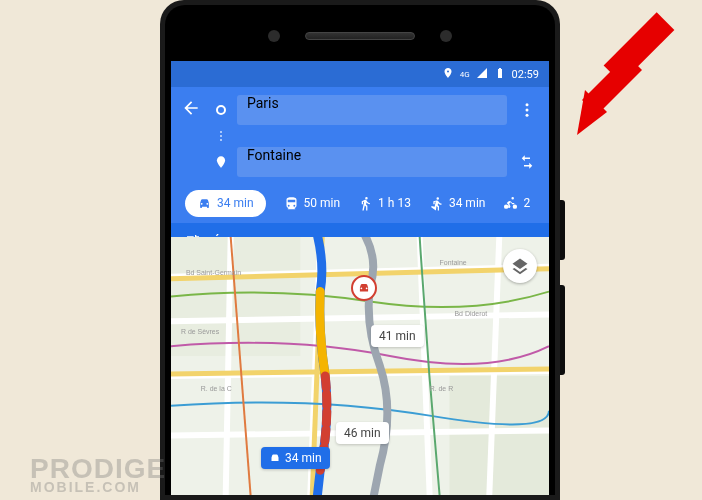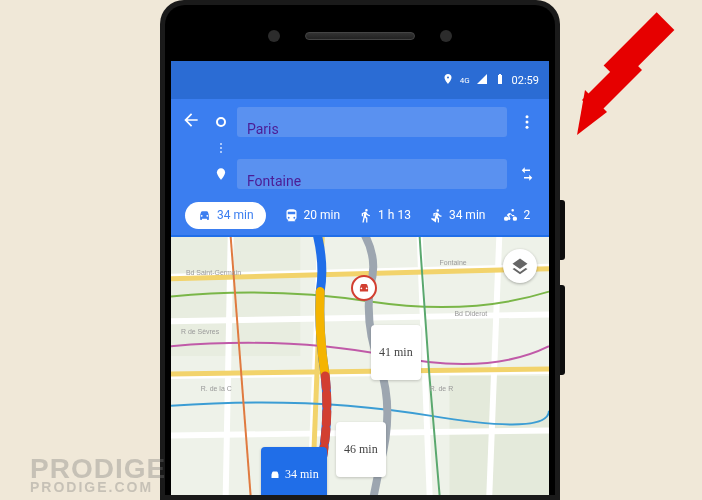--- a/index.html
+++ b/index.html
@@ -38,21 +38,21 @@
   }
   .sensor { width: 12px; height: 12px; border-radius: 50%; background: #2c2c2c; }
   .speaker { width: 110px; height: 8px; border-radius: 4px; background: linear-gradient(#333,#222); border: 1px solid #444; }
   .screen {
     background: #fff;
     height: calc(100% - 50px);
     overflow: hidden;
     position: relative;
   }
   .status-bar {
-    height: 38px;
+    height: 26px;
     background: #2b6cd4;
     display: flex;
     align-items: center;
     justify-content: space-between;
     padding: 0 10px;
     color: #fff;
     font-size: 11px;
   }
   .status-left, .status-right { display: flex; align-items: center; gap: 6px; }
   .status-right svg { width: 12px; height: 12px; fill: #fff; }
@@ -63,26 +63,26 @@
     gap: 4px 8px;
     align-items: center;
   }
   .back-btn svg { width: 20px; height: 20px; fill: #fff; }
   .origin-dot { width: 10px; height: 10px; border: 2px solid #fff; border-radius: 50%; margin: 0 auto; }
   .dest-dot svg { width: 14px; height: 14px; fill: #fff; display:block; margin: 0 auto;}
   .dots-connector { height: 14px; display:flex; flex-direction:column; align-items:center; justify-content:center; gap:2px; grid-column:2;}
   .dots-connector span { width:2px; height:2px; background:#cfe0ff; border-radius:50%; }
   .field {
     background: #5a91f0;
-    color: #4c1d95;
+    color: #000000;
     height: 30px;
     border-radius: 3px;
     padding: 0 10px;
     display: flex;
-    align-items: flex-end;
+    align-items: flex-start;
     font-size: 14px;
   }
   .more-btn, .swap-btn { display:flex; align-items:center; justify-content:center; cursor:pointer; }
   .more-btn svg, .swap-btn svg { width: 18px; height: 18px; fill: #fff; }
   .modes {
     background: #3b7ef0;
     height: 40px;
     display: flex;
     align-items: center;
     gap: 18px;
@@ -120,25 +120,24 @@
     left: 0;
     right: 0;
     bottom: 0;
     background: #eef2e9;
   }
   .map svg { width: 100%; height: 100%; }
   .map-label {
     position: absolute;
     background: #fff;
     border-radius: 4px;
-    padding: 20px 8px;
+    padding: 4px 8px;
     font-size: 12px;
     color: #444;
     box-shadow: 0 1px 3px rgba(0,0,0,0.2);
-    font-family: Liberation Serif, serif;
   }
   .map-label-primary {
     background: #206ee8;
     color: #fff;
     display: flex;
     align-items: center;
     gap: 4px;
   }
   .map-label-primary svg { width:12px; height:12px; fill:#fff; }
   .traffic-icon {
@@ -289,21 +288,21 @@
         <div class="mode active">
           <svg viewBox="0 0 24 24">
               <path d="M5 11l1.5-4.5C6.8 5.6 7.6 5 8.5 5h7c.9 0 1.7.6 2 1.5L19 11v7c0 .6-.4 1-1 1h-1c-.6 0-1-.4-1-1v-1H8v1c0 .6-.4 1-1 1H6c-.6 0-1-.4-1-1v-7zm2.5 3a1.5 1.5 0 100-3 1.5 1.5 0 000 3zm9 0a1.5 1.5 0 100-3 1.5 1.5 0 000 3z"></path>
             </svg>
           <span>34 min</span>
         </div>
         <div class="mode">
           <svg viewBox="0 0 24 24">
               <path d="M12 2C8 2 4 2.5 4 6v9.5C4 17.4 5.6 19 7.5 19L6 20.5V21h12v-.5L16.5 19c1.9 0 3.5-1.6 3.5-3.5V6c0-3.5-4-4-8-4zM7.5 17a1.5 1.5 0 110-3 1.5 1.5 0 010 3zm9 0a1.5 1.5 0 110-3 1.5 1.5 0 010 3zM18 10H6V6h12v4z"></path>
             </svg>
-          <span>20 min</span>
+          <span>50 min</span>
         </div>
         <div class="mode">
           <svg viewBox="0 0 24 24">
               <path d="M13.5 5.5a2 2 0 100-4 2 2 0 000 4zM9.8 8.9L7 23h2.1l1.8-8 2.1 2v6h2v-7.5l-2.1-2 .6-3A7.3 7.3 0 0019 13V11c-1.8 0-3.5-1-4.3-2.4l-1-1.6c-.4-.6-1-1-1.7-1-.3 0-.5 0-.8.1L6 8.3V13h2V9.6l1.8-.7z"></path>
             </svg>
           <span>1 h 13</span>
         </div>
         <div class="mode">
           <svg viewBox="0 0 24 24">
               <path d="M14 6a2 2 0 100-4 2 2 0 000 4zm-3 17l1-7 2 2v5h2v-6.5l-2-2 .6-3c1.3 1.5 3.3 2.5 5.4 2.5v-2c-1.8 0-3.4-1-4.3-2.4l-1-1.6c-.4-.6-1-1-1.7-1-.3 0-.5 0-.8.1L7 8.3V13h2V9.6l1.8-.7L9 17l-5-1-.4 2 7.4 5z"></path>
@@ -407,14 +406,14 @@
 <svg class="arrow" viewBox="0 0 140 140">
   <g fill="#e60000">
     <polygon points="45,115 90,70 75,55 30,100"></polygon>
     <polygon points="25,135 55,112 33,90"></polygon>
     <rect x="75" y="10" width="25" height="75" transform="rotate(45 87 47)"></rect>
   </g>
 </svg>
 
 <div class="watermark">
   <span>PRODIGE</span>
-  <small>PRODIGE.COM</small>
+  <small>MOBILE.COM</small>
 </div>
 
 </body></html>

